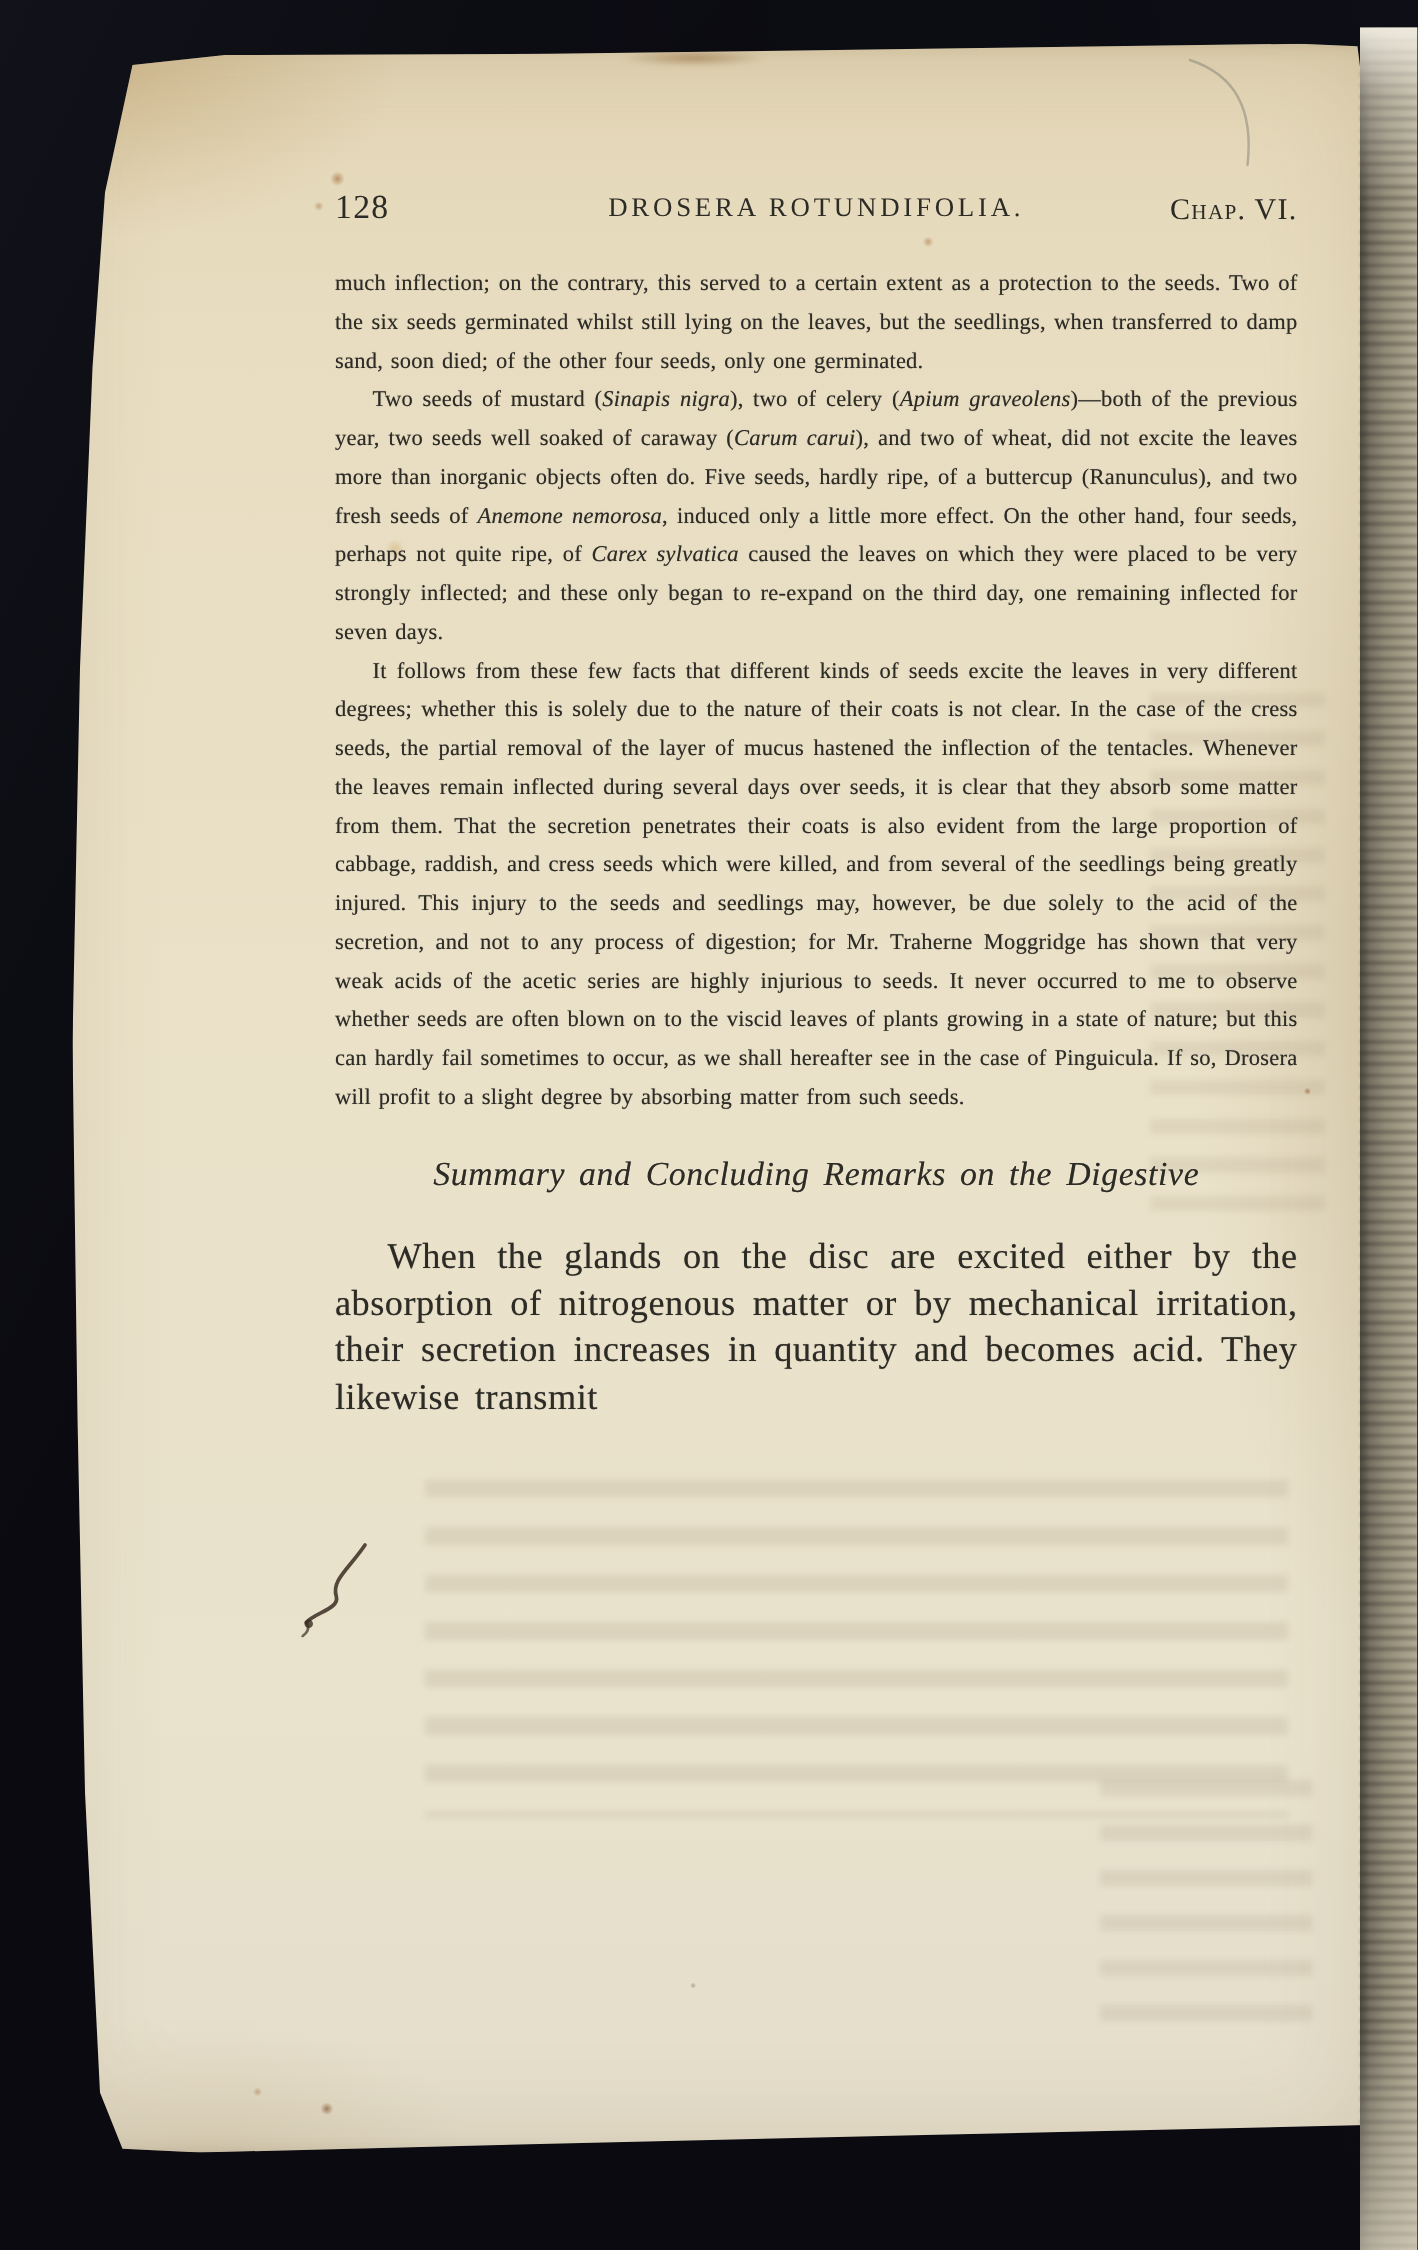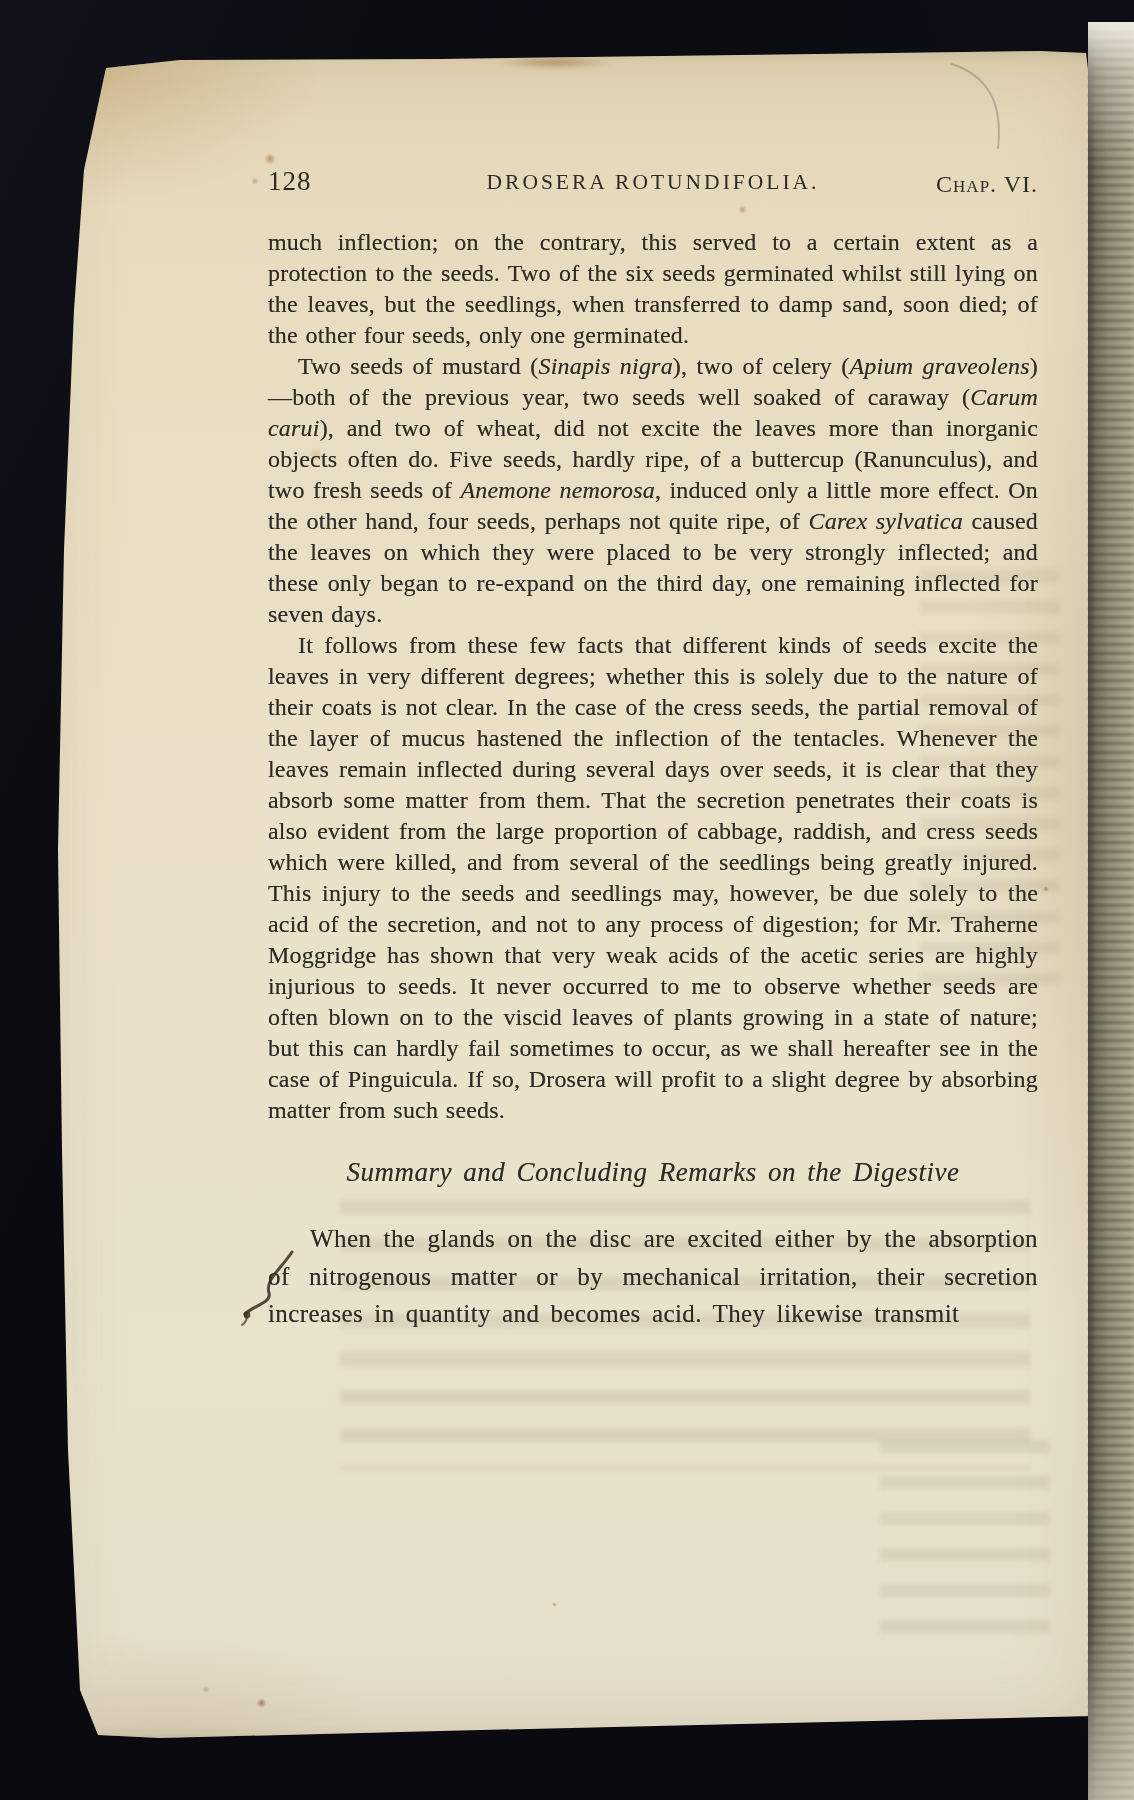--- a/index.html
+++ b/index.html
@@ -7,21 +7,21 @@
     width:1134px;height:1800px;overflow:hidden;position:relative;
     background:
       linear-gradient(115deg, rgba(40,40,55,.25) 0%, rgba(0,0,0,0) 30%),
       linear-gradient(250deg, rgba(30,30,45,.2) 0%, rgba(0,0,0,0) 40%),
       #0a0a10;
     font-family:"Liberation Serif","DejaVu Serif",serif;
   }
 
   
   .page{
-    position:absolute;left:40px;top:50px;width:1063px;height:1690px;z-index:2;
+    position:absolute;left:40px;top:34px;width:1063px;height:1690px;z-index:2;
     background:
       radial-gradient(ellipse 340px 200px at 4% 1%, rgba(165,120,55,.28), rgba(0,0,0,0) 70%),
       radial-gradient(ellipse 200px 700px at 100% 45%, rgba(140,110,60,.14), rgba(0,0,0,0) 75%),
       radial-gradient(ellipse 300px 160px at 12% 100%, rgba(150,115,60,.12), rgba(0,0,0,0) 70%),
       linear-gradient(180deg, #e3d6b6 0%, #e8ddc1 14%, #eae1c8 45%, #e9e2cc 78%, #e5decb 100%);
     box-shadow: inset 0 0 90px rgba(115,90,45,.20), inset 0 0 14px rgba(100,75,40,.25);
     clip-path: polygon(
       66px 18px, 140px 10px, 400px 9px, 700px 5px, 1000px 1px, 1046px 3px,
       1053px 60px, 1057px 400px, 1055px 900px, 1059px 1400px, 1053px 1666px,
       700px 1674px, 400px 1681px, 120px 1688px, 58px 1685px,
@@ -44,29 +44,29 @@
     background:linear-gradient(180deg, rgba(243,239,227,.95) 0%, rgba(243,239,227,.35) 3%, rgba(243,239,227,0) 8%, rgba(0,0,0,0) 90%, rgba(212,205,187,.45) 97%, rgba(222,215,197,.6) 100%);
   }
 
   
   .content{position:absolute;left:228px;top:120px;width:770px;color:#2d2b26;}
   .page-header{position:relative;height:30px;font-size:22px;}
   .folio{position:absolute;left:0;top:-4px;font-size:27px;letter-spacing:1px;}
   .running-title{position:absolute;left:0;right:0;text-align:center;letter-spacing:3px;font-size:21.5px;}
   .chapter{position:absolute;right:0;top:1px;font-variant:small-caps;font-size:24px;letter-spacing:1px;}
 
-  .bodytext{margin-top:27px;font-size:24px;line-height:31px;text-align:justify;
+  .bodytext{margin-top:27px;font-size:18px;line-height:31px;text-align:justify;
     letter-spacing:.2px;word-spacing:1.5px;text-shadow:0 0 .6px rgba(45,43,38,.55);}
   .bodytext p{margin:0;text-indent:30px;}
   .bodytext p.no-indent{text-indent:0;}
 
   .section-heading{margin-top:21px;font-size:27px;line-height:51px;text-align:center;
     font-style:italic;letter-spacing:.5px;word-spacing:4px;text-shadow:0 0 .5px rgba(45,43,38,.5);}
 
-  .closing{margin:22px 0 0 0;font-size:25px;line-height:37.5px;text-align:justify;
+  .closing{margin:22px 0 0 0;font-size:29px;line-height:37.5px;text-align:justify;
     text-indent:42px;letter-spacing:.4px;word-spacing:4.5px;text-shadow:0 0 .6px rgba(45,43,38,.55);}
 
   
   .stain{position:absolute;border-radius:50%;pointer-events:none;}
   .s1{left:455px;top:6px;width:120px;height:13px;border-radius:40%;
       background:radial-gradient(ellipse, rgba(130,85,35,.5), rgba(0,0,0,0) 70%);filter:blur(2px);}
   .s2{left:224px;top:103px;width:12px;height:12px;background:radial-gradient(circle, rgba(150,90,40,.55), rgba(0,0,0,0) 70%);}
   .s3{left:211px;top:127px;width:8px;height:8px;background:radial-gradient(circle, rgba(150,90,40,.4), rgba(0,0,0,0) 70%);}
   .s4{left:698px;top:155px;width:9px;height:9px;background:radial-gradient(circle, rgba(155,95,40,.45), rgba(0,0,0,0) 70%);}
   .s5{left:268px;top:398px;width:16px;height:14px;background:radial-gradient(circle, rgba(190,150,70,.35), rgba(0,0,0,0) 70%);filter:blur(1px);}

